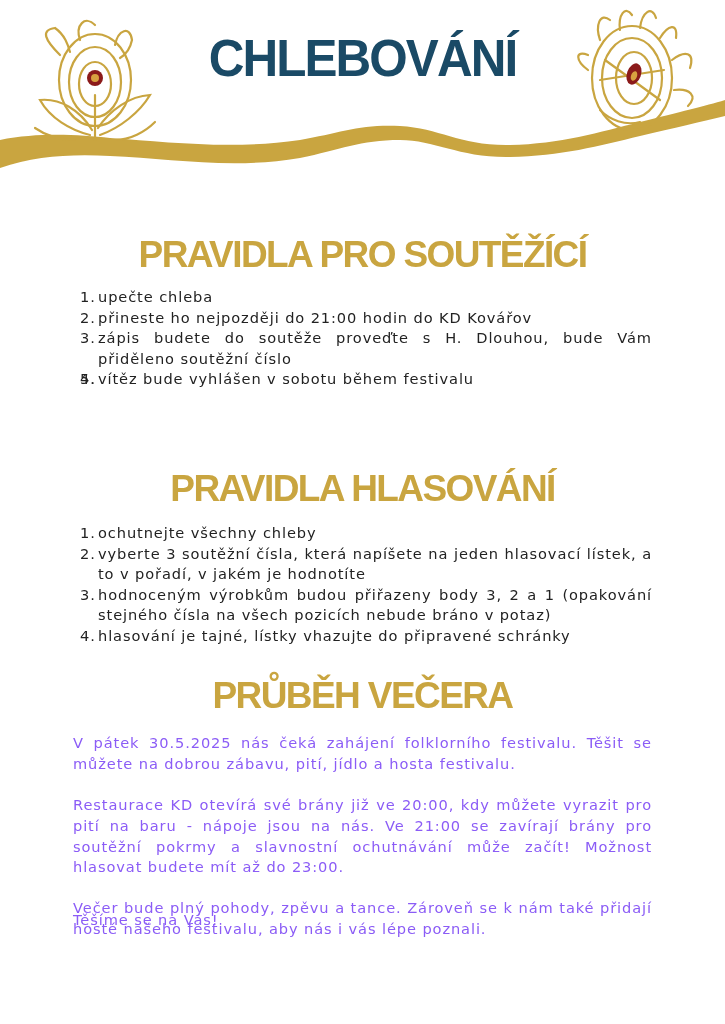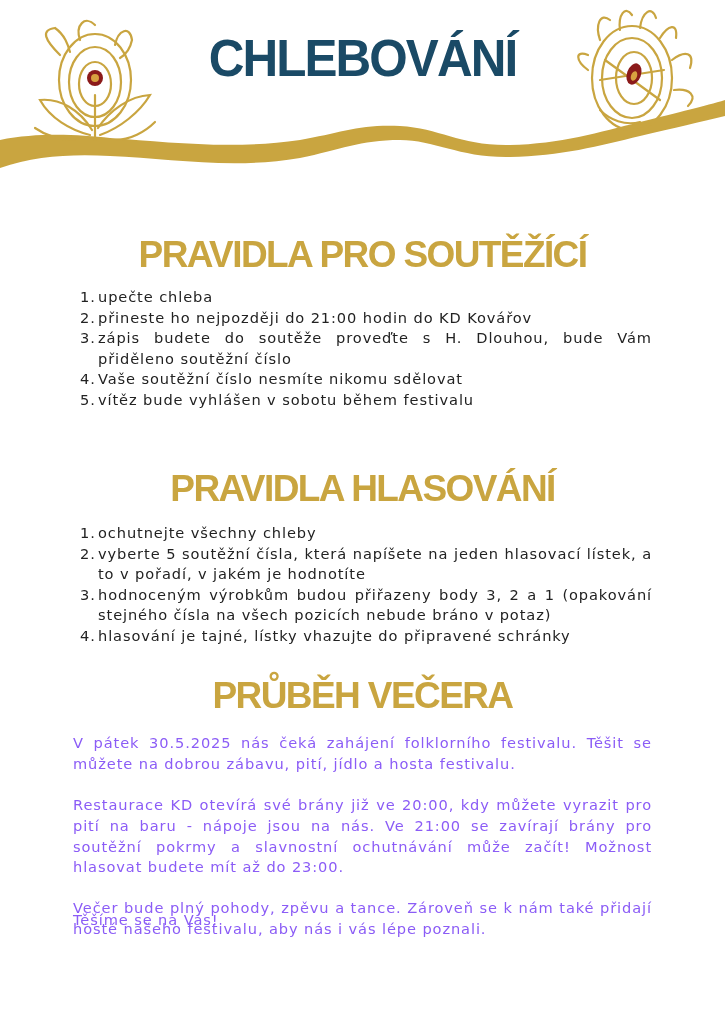--- a/index.html
+++ b/index.html
@@ -65,28 +65,28 @@
     <ellipse cx="634" cy="76" rx="3" ry="5" fill="#d8a040" transform="rotate(20 634 76)"></ellipse>
   </svg>
   <div class="title">CHLEBOVÁNÍ</div>
 </div>
 
 <div class="heading h1">PRAVIDLA PRO SOUTĚŽÍCÍ</div>
 <ol class="rules r1">
   <li><span class="num">1.</span><span>upečte chleba</span></li>
   <li><span class="num">2.</span><span>přineste ho nejpozději do 21:00 hodin do KD Kovářov</span></li>
   <li><span class="num">3.</span><span>zápis budete do soutěže proveďte s H. Dlouhou, bude Vám přiděleno soutěžní číslo</span></li>
-  <li><span class="num">4.</span><span>Vaše soutěžní číslo nesmíte nikomu sdělovat</span></li>
+  <li><span class="num">4.</span></li>
   <li><span class="num">5.</span><span>vítěz bude vyhlášen v sobotu během festivalu</span></li>
 </ol>
 
 <div class="heading h2">PRAVIDLA HLASOVÁNÍ</div>
 <ol class="rules r2">
   <li><span class="num">1.</span><span>ochutnejte všechny chleby</span></li>
-  <li><span class="num">2.</span><span>vyberte 5 soutěžní čísla, která napíšete na jeden hlasovací lístek, a to v pořadí, v jakém je hodnotíte</span></li>
+  <li><span class="num">2.</span><span>vyberte 3 soutěžní čísla, která napíšete na jeden hlasovací lístek, a to v pořadí, v jakém je hodnotíte</span></li>
   <li><span class="num">3.</span><span>hodnoceným výrobkům budou přiřazeny body 3, 2 a 1 (opakování stejného čísla na všech pozicích nebude bráno v potaz)</span></li>
   <li><span class="num">4.</span><span>hlasování je tajné, lístky vhazujte do připravené schránky</span></li>
 </ol>
 
 <div class="heading h3">PRŮBĚH VEČERA</div>
 <p class="para p1">V pátek 30.5.2025 nás čeká zahájení folklorního festivalu. Těšit se můžete na dobrou zábavu, pití, jídlo a hosta festivalu.</p>
 <p class="para p2">Restaurace KD otevírá své brány již ve 20:00, kdy můžete vyrazit pro pití na baru - nápoje jsou na nás. Ve 21:00 se zavírají brány pro soutěžní pokrmy a slavnostní ochutnávání může začít! Možnost hlasovat budete mít až do 23:00.</p>
 <p class="para p3">Večer bude plný pohody, zpěvu a tance. Zároveň se k nám také přidají hosté našeho festivalu, aby nás i vás lépe poznali.</p>
 <p class="para p4">Těšíme se na Vás!</p>
 

